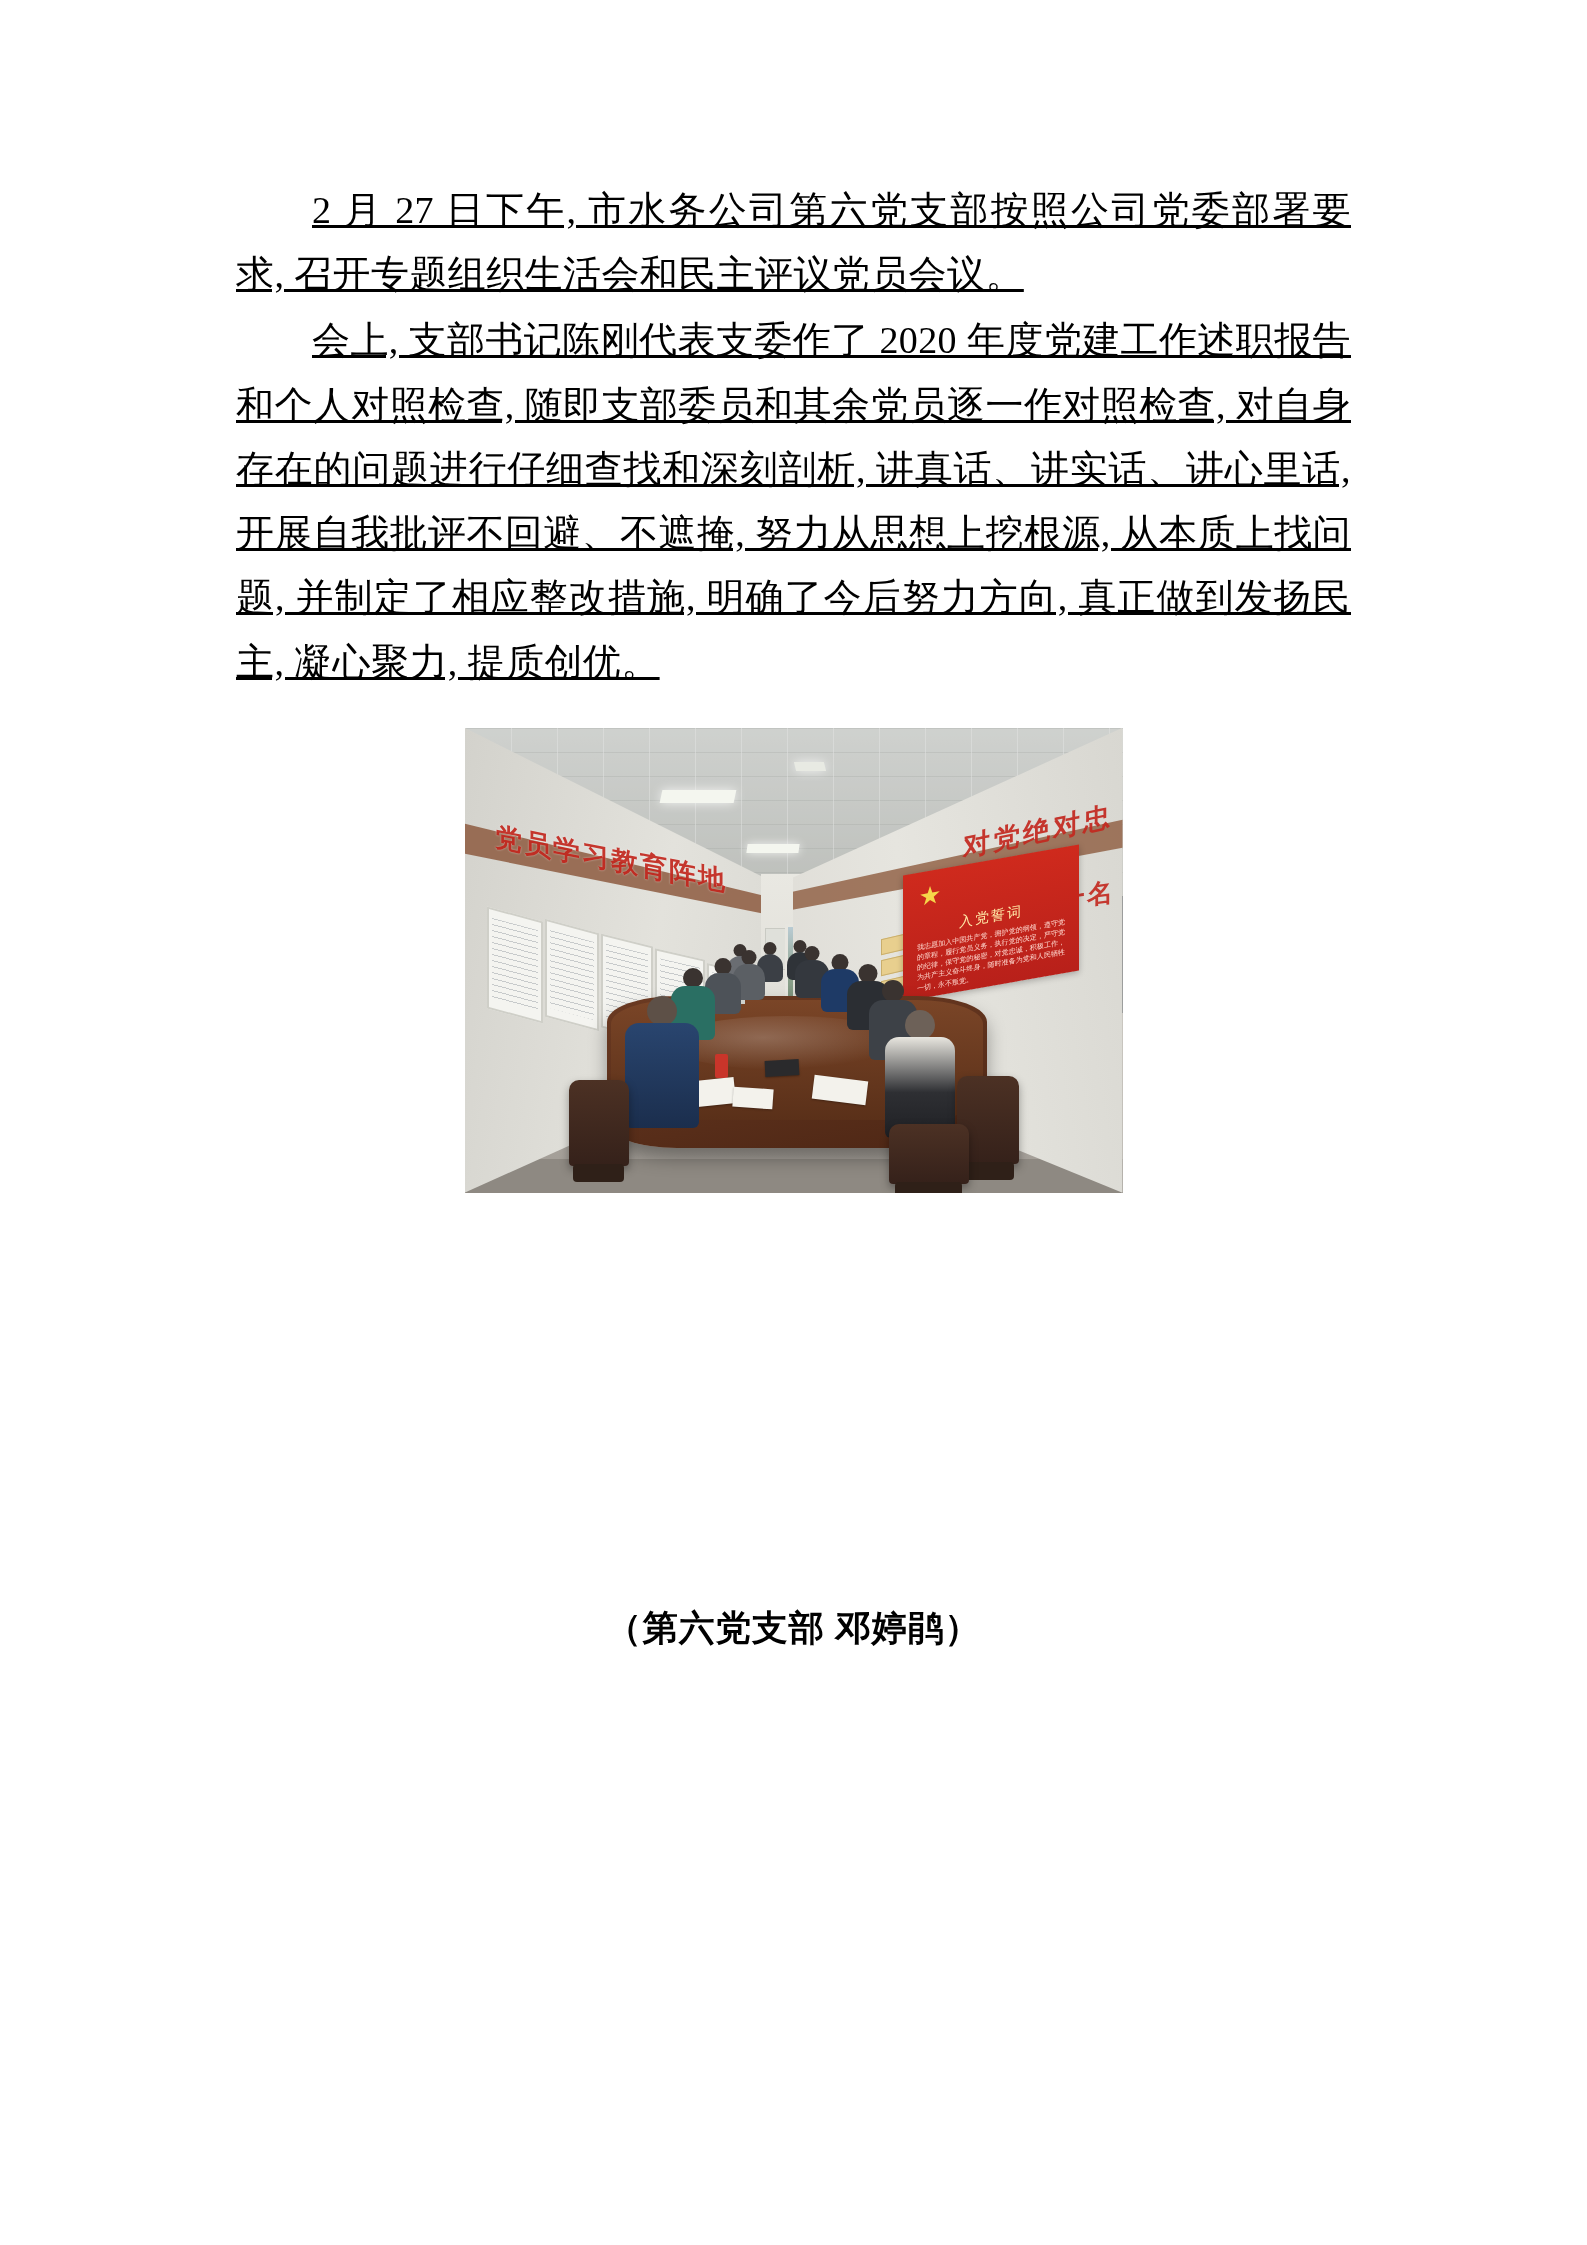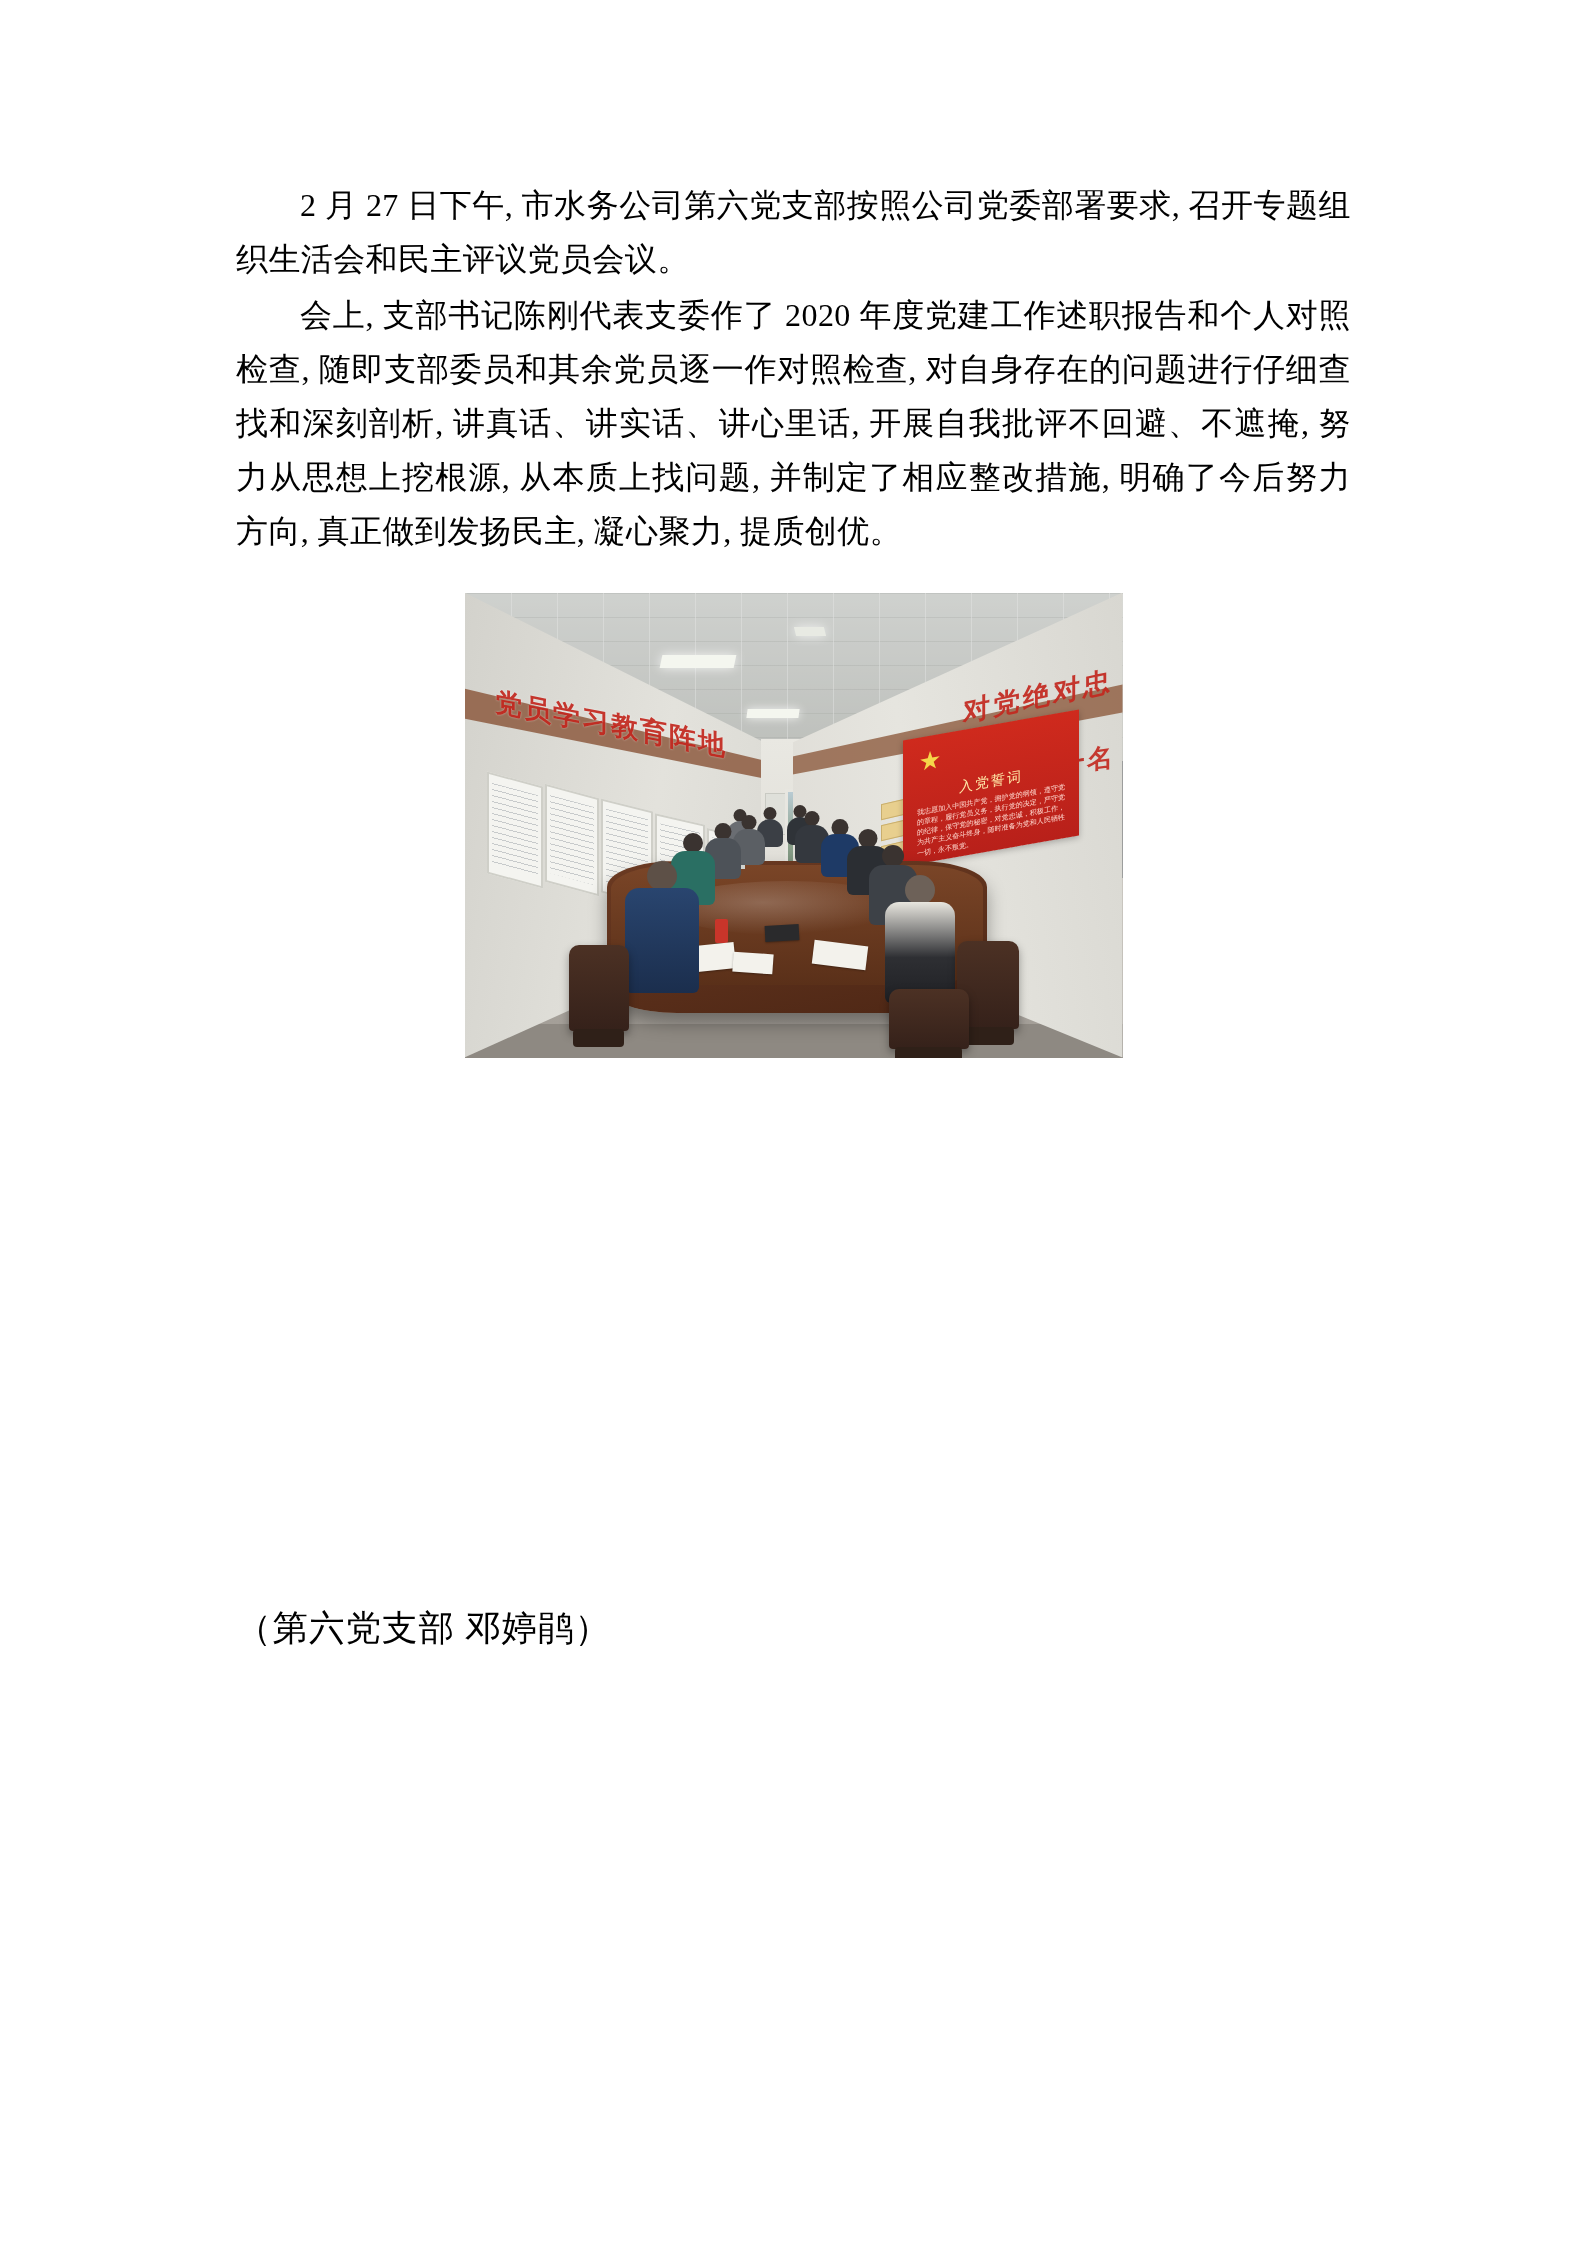--- a/index.html
+++ b/index.html
@@ -23,27 +23,28 @@
     background: #ffffff;
   }
   .doc-body {
     position: absolute;
     left: 236px;
     top: 178px;
     width: 1115px;
   }
   p.para {
     margin: 0 0 2px 0;
-    font-size: 32px;
+    font-size: 38px;
     line-height: 1.69;
     text-align: justify;
     text-justify: inter-ideograph;
     text-indent: 2em;
     letter-spacing: 0.4px;
     font-family: "Liberation Serif", "DejaVu Serif", serif;
+    text-decoration: underline;
   }
   .photo-wrap {
     margin-top: 34px;
     display: flex;
     justify-content: center;
   }
   
   .photo {
     position: relative;
     width: 658px;
@@ -266,25 +267,26 @@
   }
   .chair:after {
     content: ""; position: absolute; left: 8%; bottom: -16px; width: 84%; height: 18px;
     background: #2f2018; border-radius: 4px;
   }
   .signature {
     position: absolute;
     left: 236px;
     top: 1605px;
     width: 1115px;
-    text-align: left;
+    text-align: center;
     padding-right: 66px;
     font-size: 35.5px;
     letter-spacing: 1px;
     font-family: "Liberation Serif", "DejaVu Serif", serif;
+    font-weight: bold;
   }
 </style>
 </head>
 <body>
 
 <div class="page">
 
   <div class="doc-body">
 
     <p class="para">2 月 27 日下午, 市水务公司第六党支部按照公司党委部署要求, 召开专题组织生活会和民主评议党员会议。</p>

